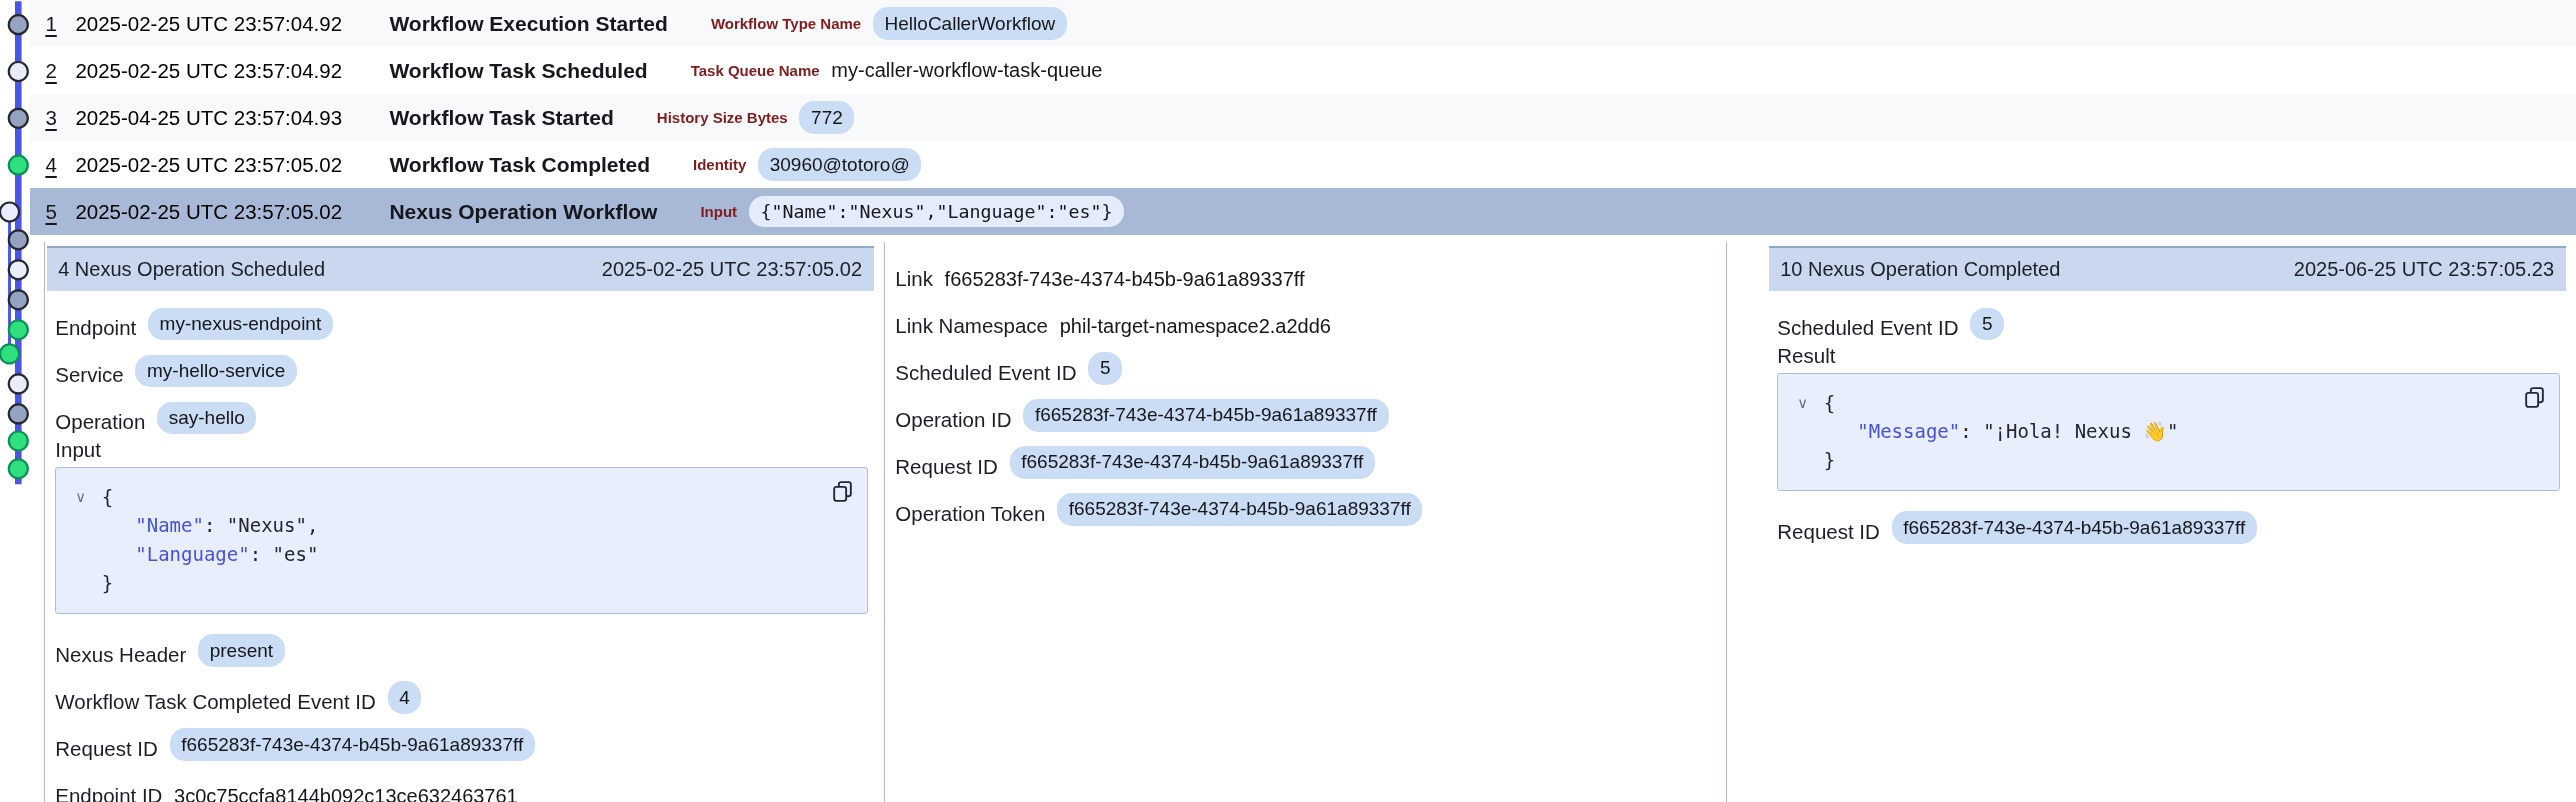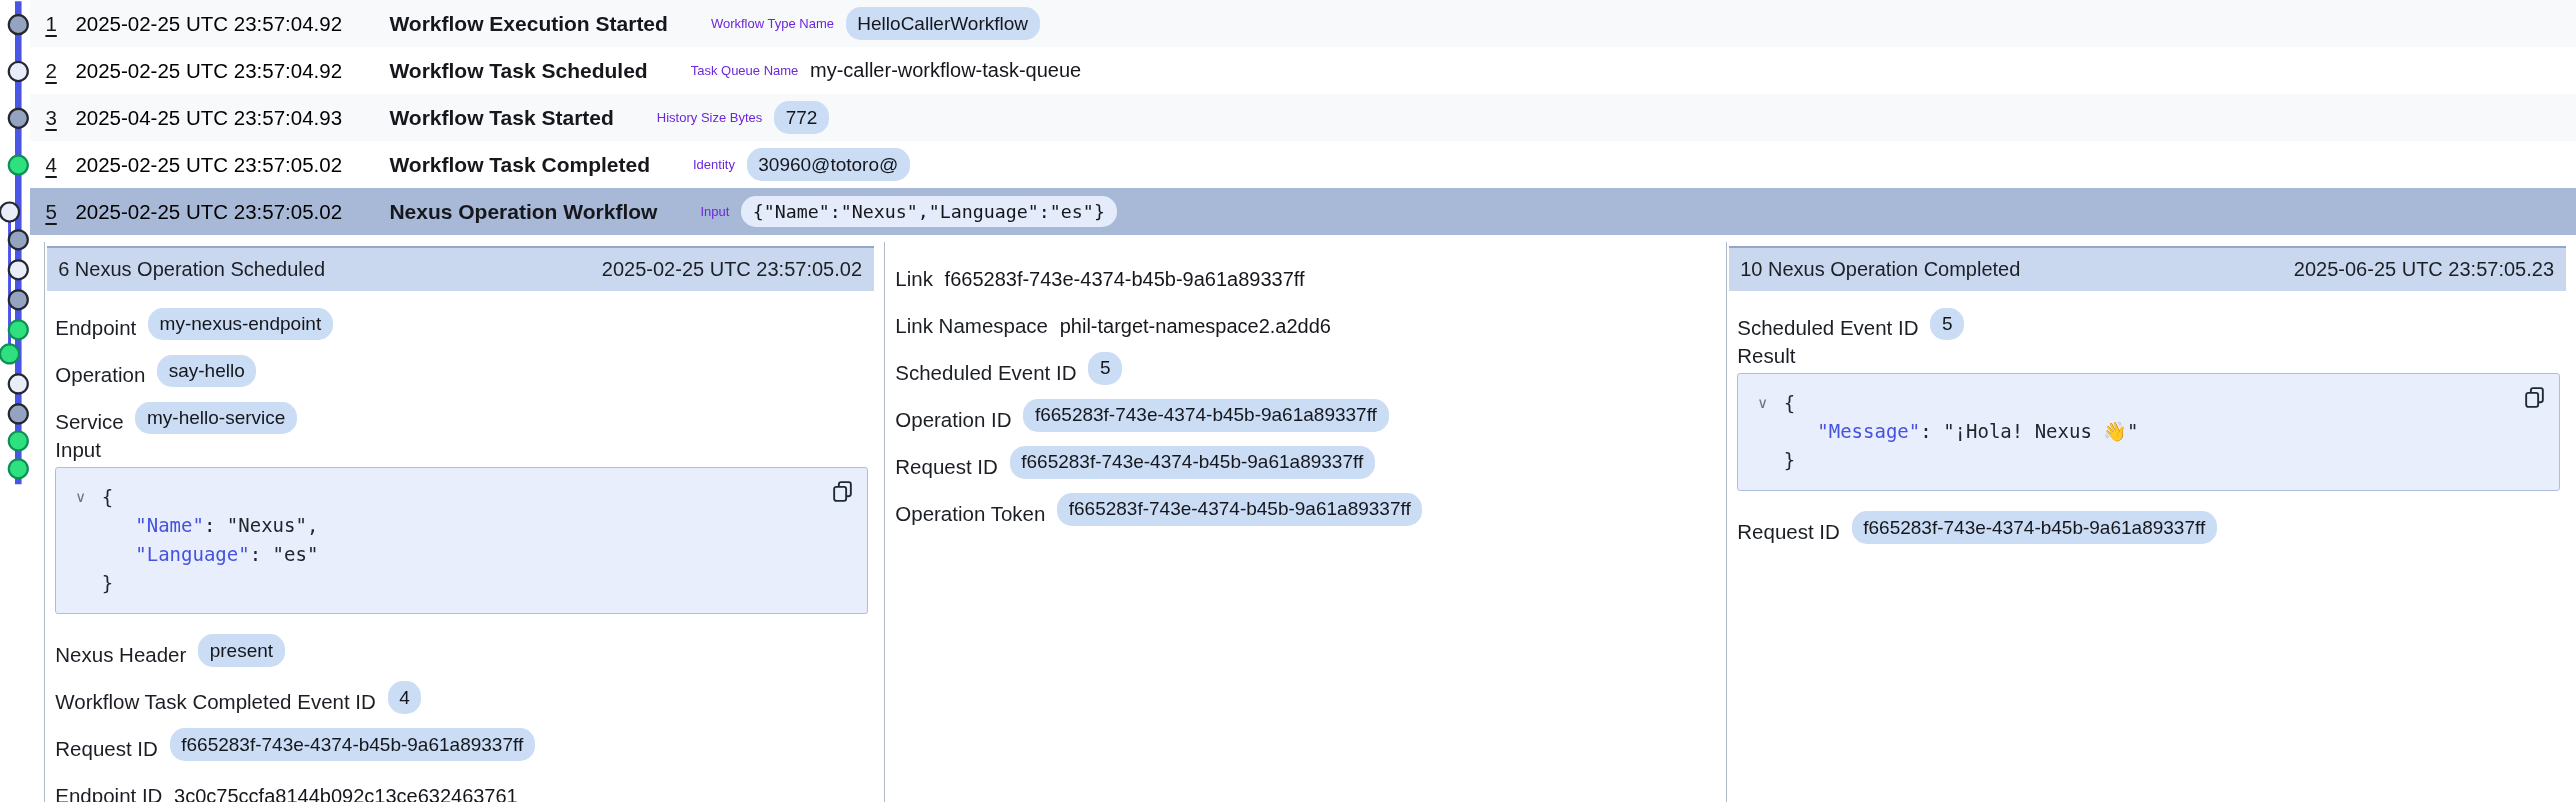--- a/index.html
+++ b/index.html
@@ -12,33 +12,33 @@
   
   .events{position:absolute;top:0;left:30px;right:0;}
   .event-row{height:47px;display:flex;align-items:center;padding-left:15.4px;}
   .event-row.alt{background:#f8f9fb;}
   .event-row.selected{background:#a8b9d7;}
   .eid{width:30px;font-size:20.5px;color:#15171c;text-decoration:underline;
        text-underline-offset:3.7px;text-decoration-thickness:1.5px;cursor:pointer;}
   .etime{width:314px;font-size:20.5px;color:#000000;}
   .ename{font-size:21px;font-weight:600;margin-right:43px;white-space:nowrap;}
   .eattr{display:flex;align-items:center;}
-  .elabel{font-size:13px;color:#6d28d9;margin-right:11.7px;white-space:nowrap;}
+  .elabel{font-size:15px;color:#7f1d1d;margin-right:11.7px;white-space:nowrap;font-weight:bold;}
   .pill{background:#cbdcf5;border-radius:15px;padding:5.1px 11.7px;font-size:19px;white-space:nowrap;}
   .pill.mono{font-family:"DejaVu Sans Mono",monospace;font-size:18.3px;}
   .pill.lite{background:#e4ebfa;}
   .link-value{font-size:20px;font-weight:500;
               text-underline-offset:4.4px;text-decoration-thickness:1.8px;cursor:pointer;white-space:nowrap;}
 
   
   .panels{position:absolute;top:242px;left:44px;right:0;bottom:0;display:flex;background:#fff;}
   .panel{box-sizing:border-box;border-left:0.7px solid #b0b8c6;}
   .panel-1{width:840px;}
   .panel-2{width:842px;}
-  .panel-3{flex:1;}
+  .panel-3{flex:1;padding-left:40px;}
   .panel-header{height:43px;background:#c9d8ef;border-top:2.2px solid #93a7c9;
                 margin:4.4px 10.3px 0 1.5px;display:flex;justify-content:space-between;
                 align-items:center;padding:0 11.7px;font-size:20px;color:#1c1f26;}
   .panel-title{font-weight:500;}
   .panel-time{font-weight:400;}
   .panel-body{padding:1.5px 16px 0 10.3px;}
   .field{height:47px;display:flex;align-items:flex-end;}
   .field .flabel{font-size:20.5px;color:#1b1e24;margin-right:11.7px;white-space:nowrap;}
   .field .pill{font-size:19px;}
   .label-row{height:32px;display:flex;align-items:center;font-size:20.5px;color:#1b1e24;}
@@ -129,35 +129,35 @@
         <span class="pill mono lite">{"Name":"Nexus","Language":"es"}</span>
       </span>
     </div>
 
   </div>
 
   <div class="panels">
 
     <section class="panel panel-1">
       <div class="panel-header">
-        <span class="panel-title">6 Nexus Operation Scheduled</span>
+        <span class="panel-title">4 Nexus Operation Scheduled</span>
         <span class="panel-time">2025-02-25 UTC 23:57:05.02</span>
       </div>
       <div class="panel-body">
         <div class="field">
           <span class="flabel">Endpoint</span>
           <span class="pill">my-nexus-endpoint</span>
         </div>
         <div class="field">
+          <span class="flabel">Service</span>
+          <span class="pill">my-hello-service</span>
+        </div>
+        <div class="field">
           <span class="flabel">Operation</span>
           <span class="pill">say-hello</span>
-        </div>
-        <div class="field">
-          <span class="flabel">Service</span>
-          <span class="pill">my-hello-service</span>
         </div>
         <div class="label-row">Input</div>
         <div class="codeblock">
           <div class="cl"><span class="chev">∨</span><span>{</span></div>
           <div class="cl ind"><span class="jkey">"Name"</span><span>: "Nexus",</span></div>
           <div class="cl ind"><span class="jkey">"Language"</span><span>: "es"</span></div>
           <div class="cl"><span>}</span></div>
           <span class="copy-btn">
             <svg width="25" height="25" viewBox="0 0 24 24" fill="none" stroke="#1e2936" stroke-width="1.8" stroke-linejoin="round">
               <rect x="8.5" y="3" width="11.5" height="13.5" rx="2"></rect>

